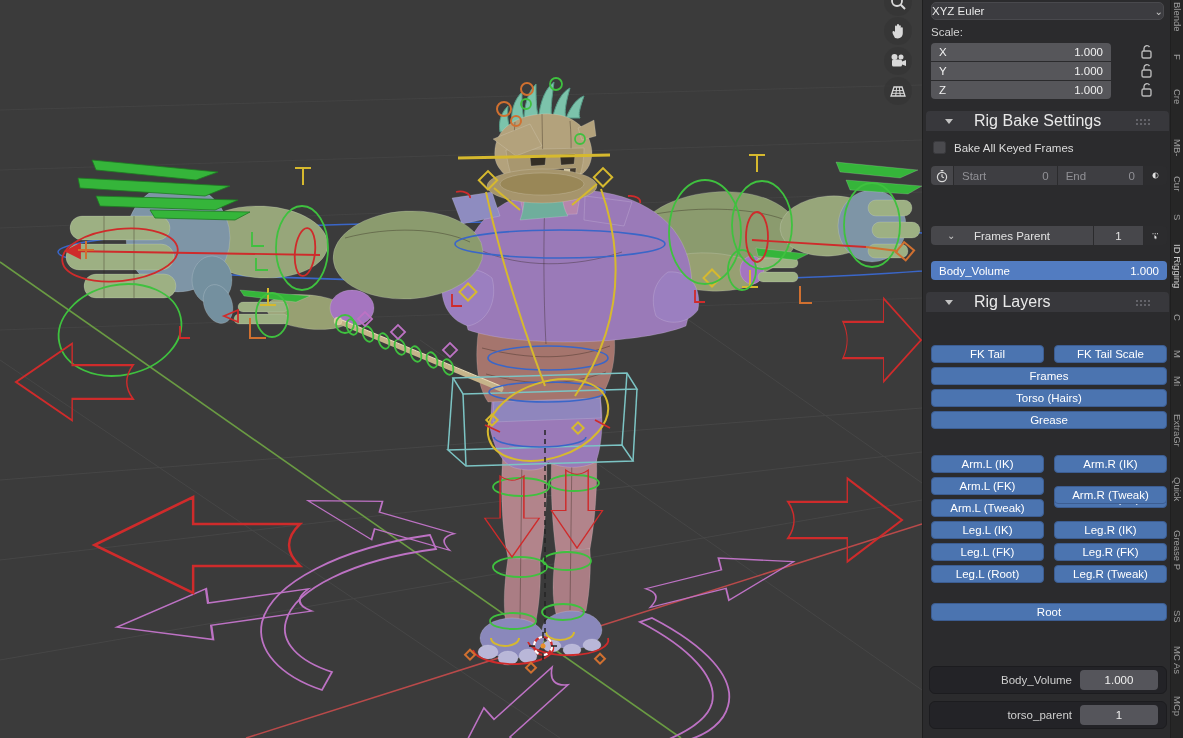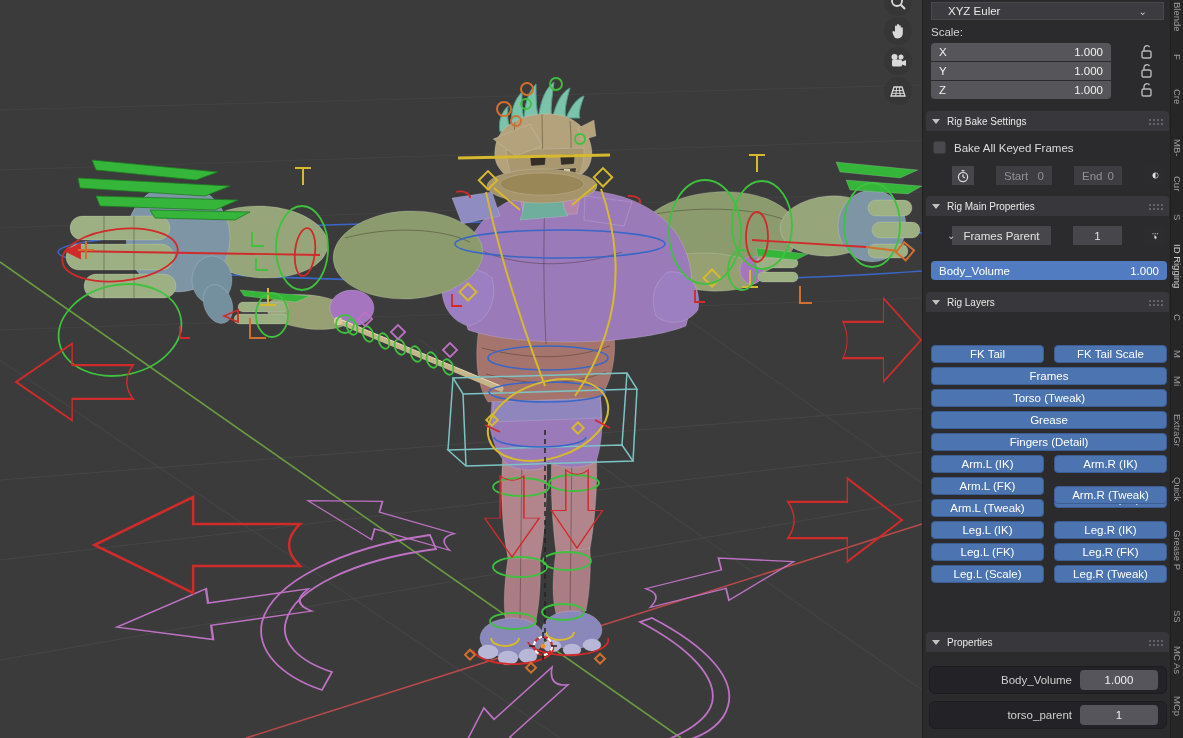--- a/index.html
+++ b/index.html
@@ -8,40 +8,40 @@
   
   #viewport{position:absolute;left:0;top:0;width:922px;height:738px;overflow:hidden;background:var(--viewport_bg);}
   .gizmo{position:absolute;left:884px;width:28px;height:28px;border-radius:50%;
          background:rgba(54,54,54,.92);display:flex;align-items:center;justify-content:center;}
   .gizmo svg{display:block}
   
   #sidebar{position:absolute;left:922px;top:0;width:248px;height:738px;background:var(--sidebar_bg);
            border-left:1px solid #1f1f1f;box-sizing:border-box;}
   #sidebar *{box-sizing:border-box;}
   .abs{position:absolute;}
-  .dropdown{left:8px;width:233px;height:18px;background:#3c3c40;border:1px solid #49494d;border-radius:0;
-            display:flex;align-items:center;padding:0 16px;color:#e8e8e8;font-size:11.5px;}
+  .dropdown{left:8px;width:233px;height:18px;background:#3c3c40;border:1px solid #49494d;border-radius:5px;
+            display:flex;align-items:center;padding:0 0;color:#e8e8e8;font-size:11.5px;}
   .dropdown .chev{margin-left:auto;color:#c8c8c8;font-size:10px;}
   .sec-label{left:8px;color:#d2d2d2;font-size:11.5px;}
   .numfield{left:8px;width:180px;height:18px;background:#56565a;border-radius:0;
             display:flex;align-items:center;padding:0 8px;font-size:11.5px;color:#f1f1f1;}
   .numfield.first{border-radius:4px 4px 0 0;}
   .numfield.last{border-radius:0 0 4px 4px;}
   .numfield .val{margin-left:auto;}
   .lock{left:215px;width:16px;height:16px;}
   .phead{left:3px;width:243px;height:20px;background:var(--header_bg);border-radius:4px 4px 0 0;
-         display:flex;align-items:center;padding:0 6px;gap:7px;font-size:10px;color:#e9e9e9;}
+         display:flex;align-items:center;padding:0 19px;gap:21px;font-size:16px;color:#e9e9e9;}
   .tri{width:0;height:0;border-left:4.5px solid transparent;border-right:4.5px solid transparent;
        border-top:5.5px solid #c2c2c2;}
   .grip{margin-left:auto;width:15px;height:7px;
         background-image:radial-gradient(circle,#636369 1px,transparent 1.3px);background-size:4px 4px;}
   .chkrow{left:10px;display:flex;align-items:center;gap:8px;font-size:11.5px;color:#dcdcdc;}
   .chk{width:13px;height:13px;background:#4a4a4e;border:1px solid #3a3a3e;border-radius:2.5px;}
   .segrow{left:8px;width:236px;height:19px;display:flex;gap:1px;border-radius:4px;overflow:hidden;}
-  .seg{background:#3e3e42;display:flex;align-items:center;padding:0 8px;font-size:11.5px;color:#919196;margin-left:21px;}
+  .seg{background:#3e3e42;display:flex;align-items:center;padding:0 8px;font-size:11.5px;color:#919196;}
   .seg .val{margin-left:auto;}
   .seg.btn{background:#47474b;padding:0 4px;}
   .seg.dark{background:#2c2c2e;}
   .slider{left:8px;width:236px;height:19px;background:var(--slider_blue);border-radius:4px;
           display:flex;align-items:center;padding:0 8px;color:#fff;font-size:11.5px;}
   .slider .val{margin-left:auto;}
   .layerbtn{height:18px;background:var(--accent_blue);border:1px solid #3c5d92;border-radius:4px;
             display:flex;align-items:center;justify-content:center;color:#fff;font-size:11.5px;}
   .lb-full{left:8px;width:236px;}
   .lb-left{left:8px;width:113px;}
@@ -429,25 +429,20 @@
         <span class="val">0</span>
       </div>
       <div class="seg dark" style="width:23px;justify-content:center">
         <svg width="13" height="13" viewBox="0 0 13 13">
           <circle cx="6.5" cy="6.5" r="5" fill="none" stroke="#e2e2e2" stroke-width="1.2"></circle>
           <path d="M6.5,1.5 A5,5 0 0 0 6.5,11.5 Z" fill="#e2e2e2"></path>
         </svg>
       </div>
     </div>
 
-    <div class="abs phead" style="top:196px">
-      <span class="tri"></span>
-      <span>Rig Main Properties</span>
-      <span class="grip"></span>
-    </div>
     <div class="abs segrow" style="top:226px">
       <div class="seg btn" style="flex:1;justify-content:center;gap:6px;color:#e2e2e2">
         <span style="position:absolute;left:16px;color:#c8c8c8;font-size:10px">⌄</span>
         <span>Frames Parent</span>
       </div>
       <div class="seg btn" style="width:49px;justify-content:center;color:#e2e2e2">
         <span>1</span>
       </div>
       <div class="seg dark" style="width:23px;justify-content:center">
         <svg width="14" height="14" viewBox="0 0 14 14">
@@ -464,41 +459,36 @@
     </div>
 
     <div class="abs phead" style="top:292px">
       <span class="tri"></span>
       <span>Rig Layers</span>
       <span class="grip"></span>
     </div>
     <div class="abs layerbtn lb-left" style="top:345px">FK Tail</div>
     <div class="abs layerbtn lb-right" style="top:345px">FK Tail Scale</div>
     <div class="abs layerbtn lb-full" style="top:367px">Frames</div>
-    <div class="abs layerbtn lb-full" style="top:389px">Torso (Tweak)</div>
+    <div class="abs layerbtn lb-full" style="top:389px">Torso (Hairs)</div>
     <div class="abs layerbtn lb-full" style="top:411px">Grease</div>
-    <div class="abs layerbtn lb-full" style="top:433px">Fingers (Detail)</div>
     <div class="abs layerbtn lb-left" style="top:455px">Arm.L (IK)</div>
     <div class="abs layerbtn lb-right" style="top:455px">Arm.R (IK)</div>
     <div class="abs layerbtn lb-left" style="top:477px">Arm.L (FK)</div>
     <div class="abs layerbtn lb-right" style="top:490px">Arm.R (FK)</div>
     <div class="abs layerbtn lb-left" style="top:499px">Arm.L (Tweak)</div>
     <div class="abs layerbtn lb-right" style="top:486px">Arm.R (Tweak)</div>
     <div class="abs layerbtn lb-left" style="top:521px">Leg.L (IK)</div>
     <div class="abs layerbtn lb-right" style="top:521px">Leg.R (IK)</div>
     <div class="abs layerbtn lb-left" style="top:543px">Leg.L (FK)</div>
     <div class="abs layerbtn lb-right" style="top:543px">Leg.R (FK)</div>
-    <div class="abs layerbtn lb-left" style="top:565px">Leg.L (Scale)</div>
+    <div class="abs layerbtn lb-left" style="top:565px">Leg.L (Root)</div>
     <div class="abs layerbtn lb-right" style="top:565px">Leg.R (Tweak)</div>
-
-    <div class="abs phead" style="top:632px">
-      <span class="tri"></span>
-      <span>Properties</span>
-      <span class="grip"></span>
-    </div>
+    <div class="abs layerbtn lb-full" style="top:603px">Root</div>
+
     <div class="abs proprow" style="top:666px">
       <span>Body_Volume</span>
       <span class="propchip">1.000</span>
     </div>
     <div class="abs proprow" style="top:701px">
       <span>torso_parent</span>
       <span class="propchip">1</span>
     </div>
   </div>
 

